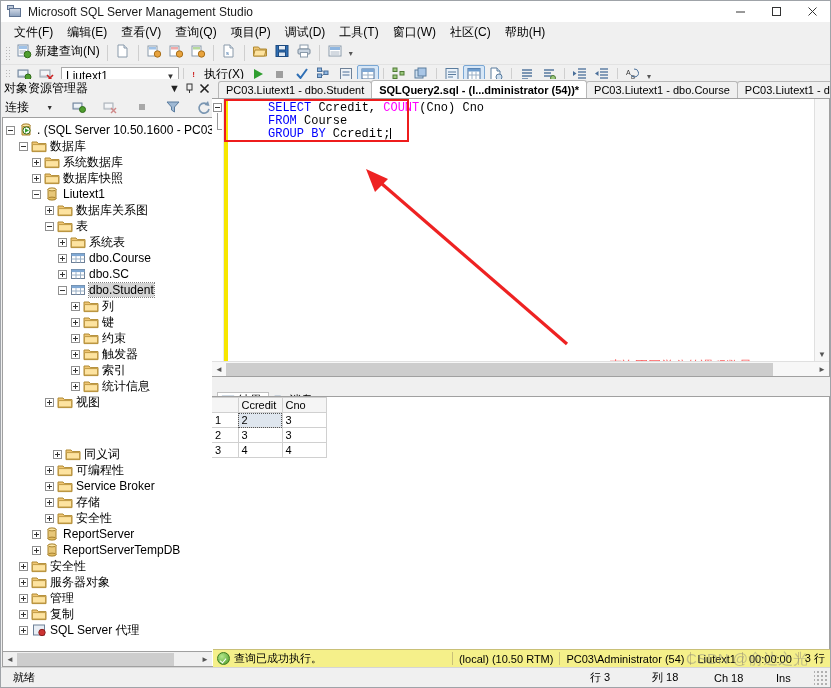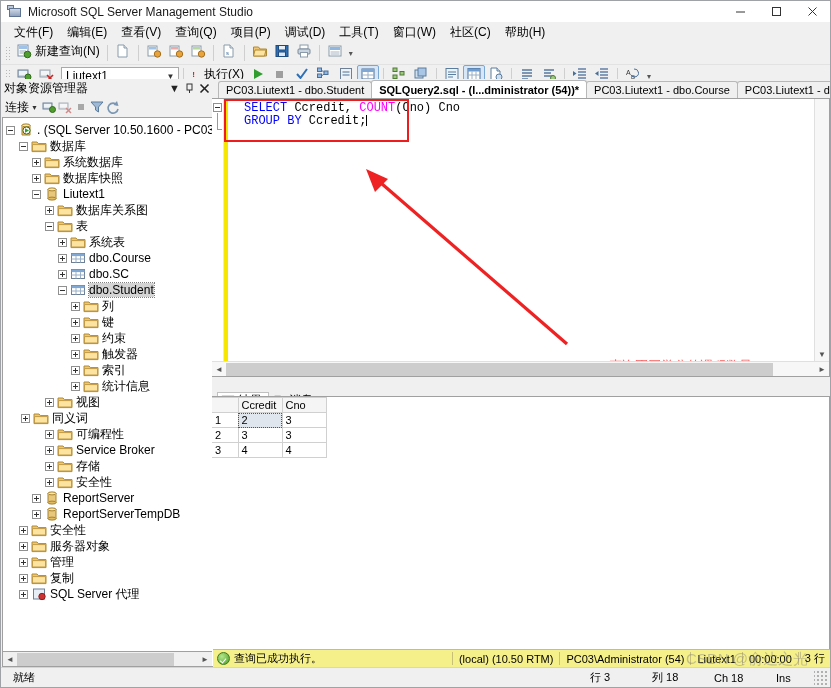--- a/index.html
+++ b/index.html
@@ -189,20 +189,21 @@
     width: 15px; height: 15px;
     display:flex; align-items:center; justify-content:center;
     font-size: 11px; color: #222;
   }
   .oe-toolbar {
     height: 20px;
     display: flex; align-items: center;
     padding-left: 4px;
     background: #f0f0f0;
     box-sizing: border-box;
+    justify-content: space-between;
   }
   .oe-toolbar .conn-label {
     font-size: 12px;
     margin-right: 2px;
     white-space: nowrap;
   }
   .oe-toolbar .mini-arrow { font-size: 7px; color:#333; margin-right:3px;}
   .oe-tree {
     flex: 1;
     background: #fff;
@@ -360,20 +361,21 @@
   }
   .code {
     flex: 1;
     font-family: "Liberation Mono", "DejaVu Sans Mono", monospace;
     font-size: 12px;
     line-height: 13px;
     padding-left: 16px;
     padding-top: 3px;
     white-space: pre;
     position: relative;
+    margin-left: 24px;
   }
   .kw { color: #0000ff; }
   .fn { color: #ff00ff; }
   .pl { color: #000000; }
   .caret {
     display: inline-block;
     width: 1px; height: 11px;
     background: #000;
     vertical-align: -2px;
   }
@@ -1057,21 +1059,21 @@
               <span class="n-label">统计信息</span>
             </div>
             <div class="node" style="padding-left: 42px;">
               <span class="expander plus"></span>
               <svg viewBox="0 0 16 14" class="n-icon">
                 <path d="M1 3h5l1.4 1.6H15v8H1z" fill="#f0c674" stroke="#b08a33"></path>
                 <path d="M1.5 5.6h13v6.4h-13z" fill="#fde3a0" stroke="#c09a45"></path>
               </svg>
               <span class="n-label">视图</span>
             </div>
-            <div class="node" style="padding-left: 18px;">
+            <div class="node" style="padding-left: 50px; margin-top: 36px;">
               <span class="expander plus"></span>
               <svg viewBox="0 0 16 14" class="n-icon">
                 <path d="M1 3h5l1.4 1.6H15v8H1z" fill="#f0c674" stroke="#b08a33"></path>
                 <path d="M1.5 5.6h13v6.4h-13z" fill="#fde3a0" stroke="#c09a45"></path>
               </svg>
               <span class="n-label">同义词</span>
             </div>
             <div class="node" style="padding-left: 42px;">
               <span class="expander plus"></span>
               <svg viewBox="0 0 16 14" class="n-icon">
@@ -1182,21 +1184,21 @@
       </div>
 
       <div class="editor-wrap">
         <div class="editor-body">
           <div class="ind-margin">
             <div class="outline-box"></div>
             <div class="outline-line"></div>
             <div class="outline-foot"></div>
           </div>
           <div class="change-bar"></div>
-          <div class="code" id="sql-code"><div><span class="kw">SELECT</span><span class="pl"> Ccredit, </span><span class="fn">COUNT</span><span class="pl">(Cno) Cno</span></div><div><span class="kw">GROUP BY</span><span class="pl"> Ccredit;</span><span class="caret"></span></div></div>
+          <div class="code" id="sql-code"><div><span class="kw">SELECT</span><span class="pl"> Ccredit, </span><span class="fn">COUNT</span><span class="pl">(Cno) Cno</span></div><div><span class="kw">FROM</span><span class="pl"> Course</span></div><div><span class="kw">GROUP BY</span><span class="pl"> Ccredit;</span><span class="caret"></span></div></div>
           <div class="red-box"></div>
 
           <svg style="position:absolute;left:130px;top:50px;width:260px;height:200px;pointer-events:none">
             <line x1="225" y1="195" x2="32" y2="28" stroke="#ee2222" stroke-width="3.2"></line>
             <polygon points="24,20 46,30 33,43" fill="#ee2222"></polygon>
           </svg>
           <div class="annot" style="left:377px; top:258px;">7）查询不同学分的课程数量</div>
 
           <div class="editor-vscroll">
             <div class="vs-down">▼</div>

